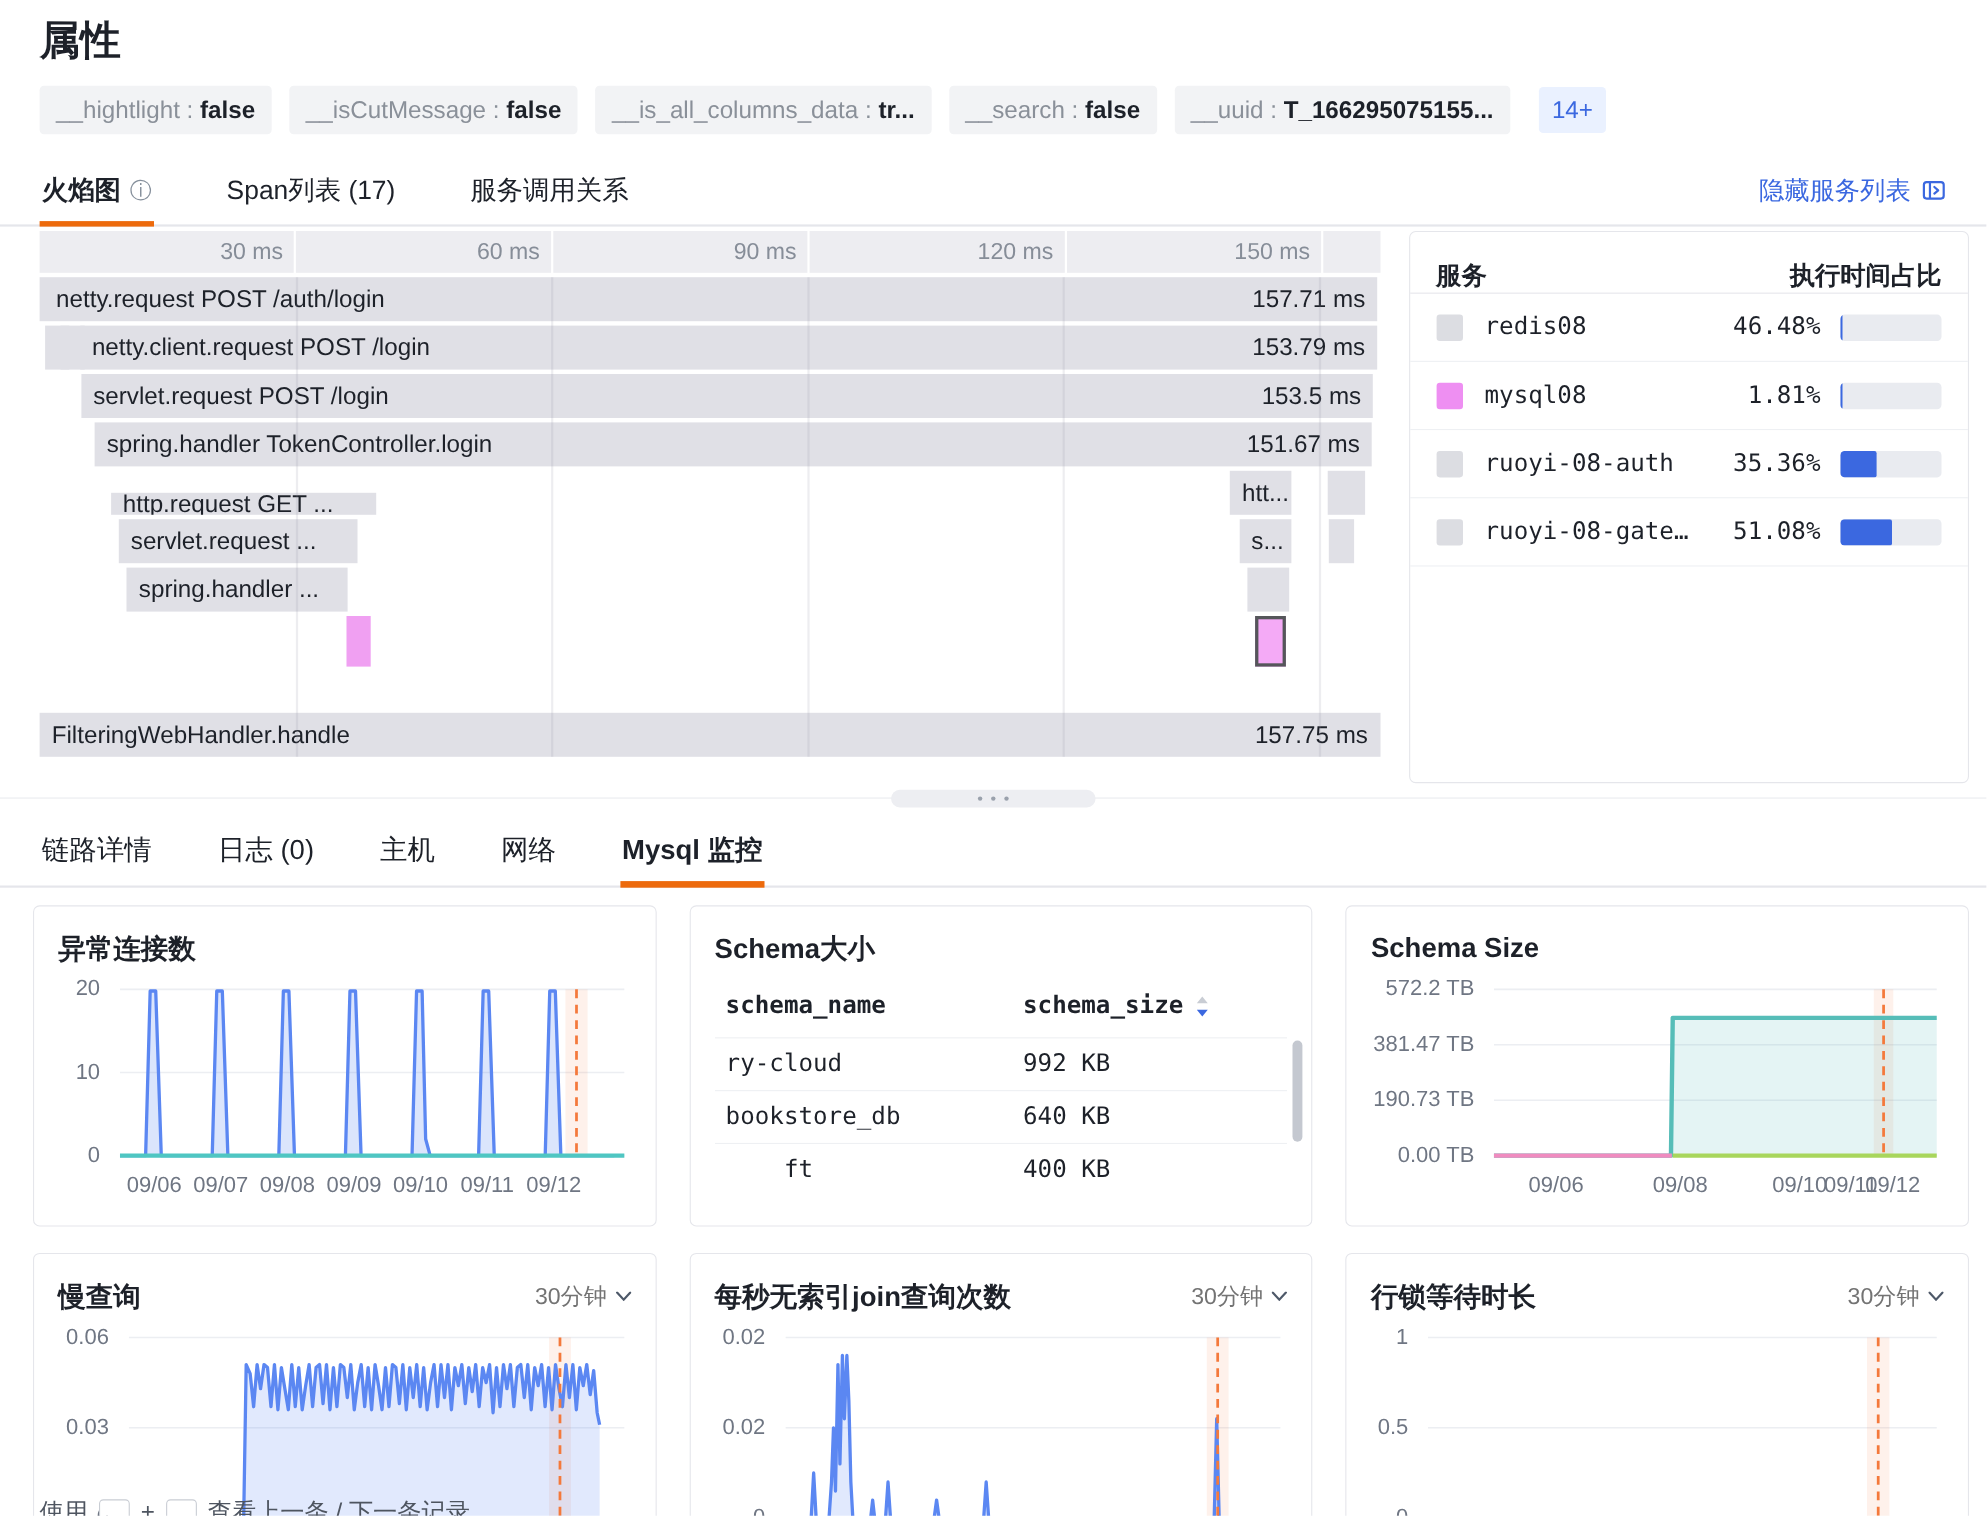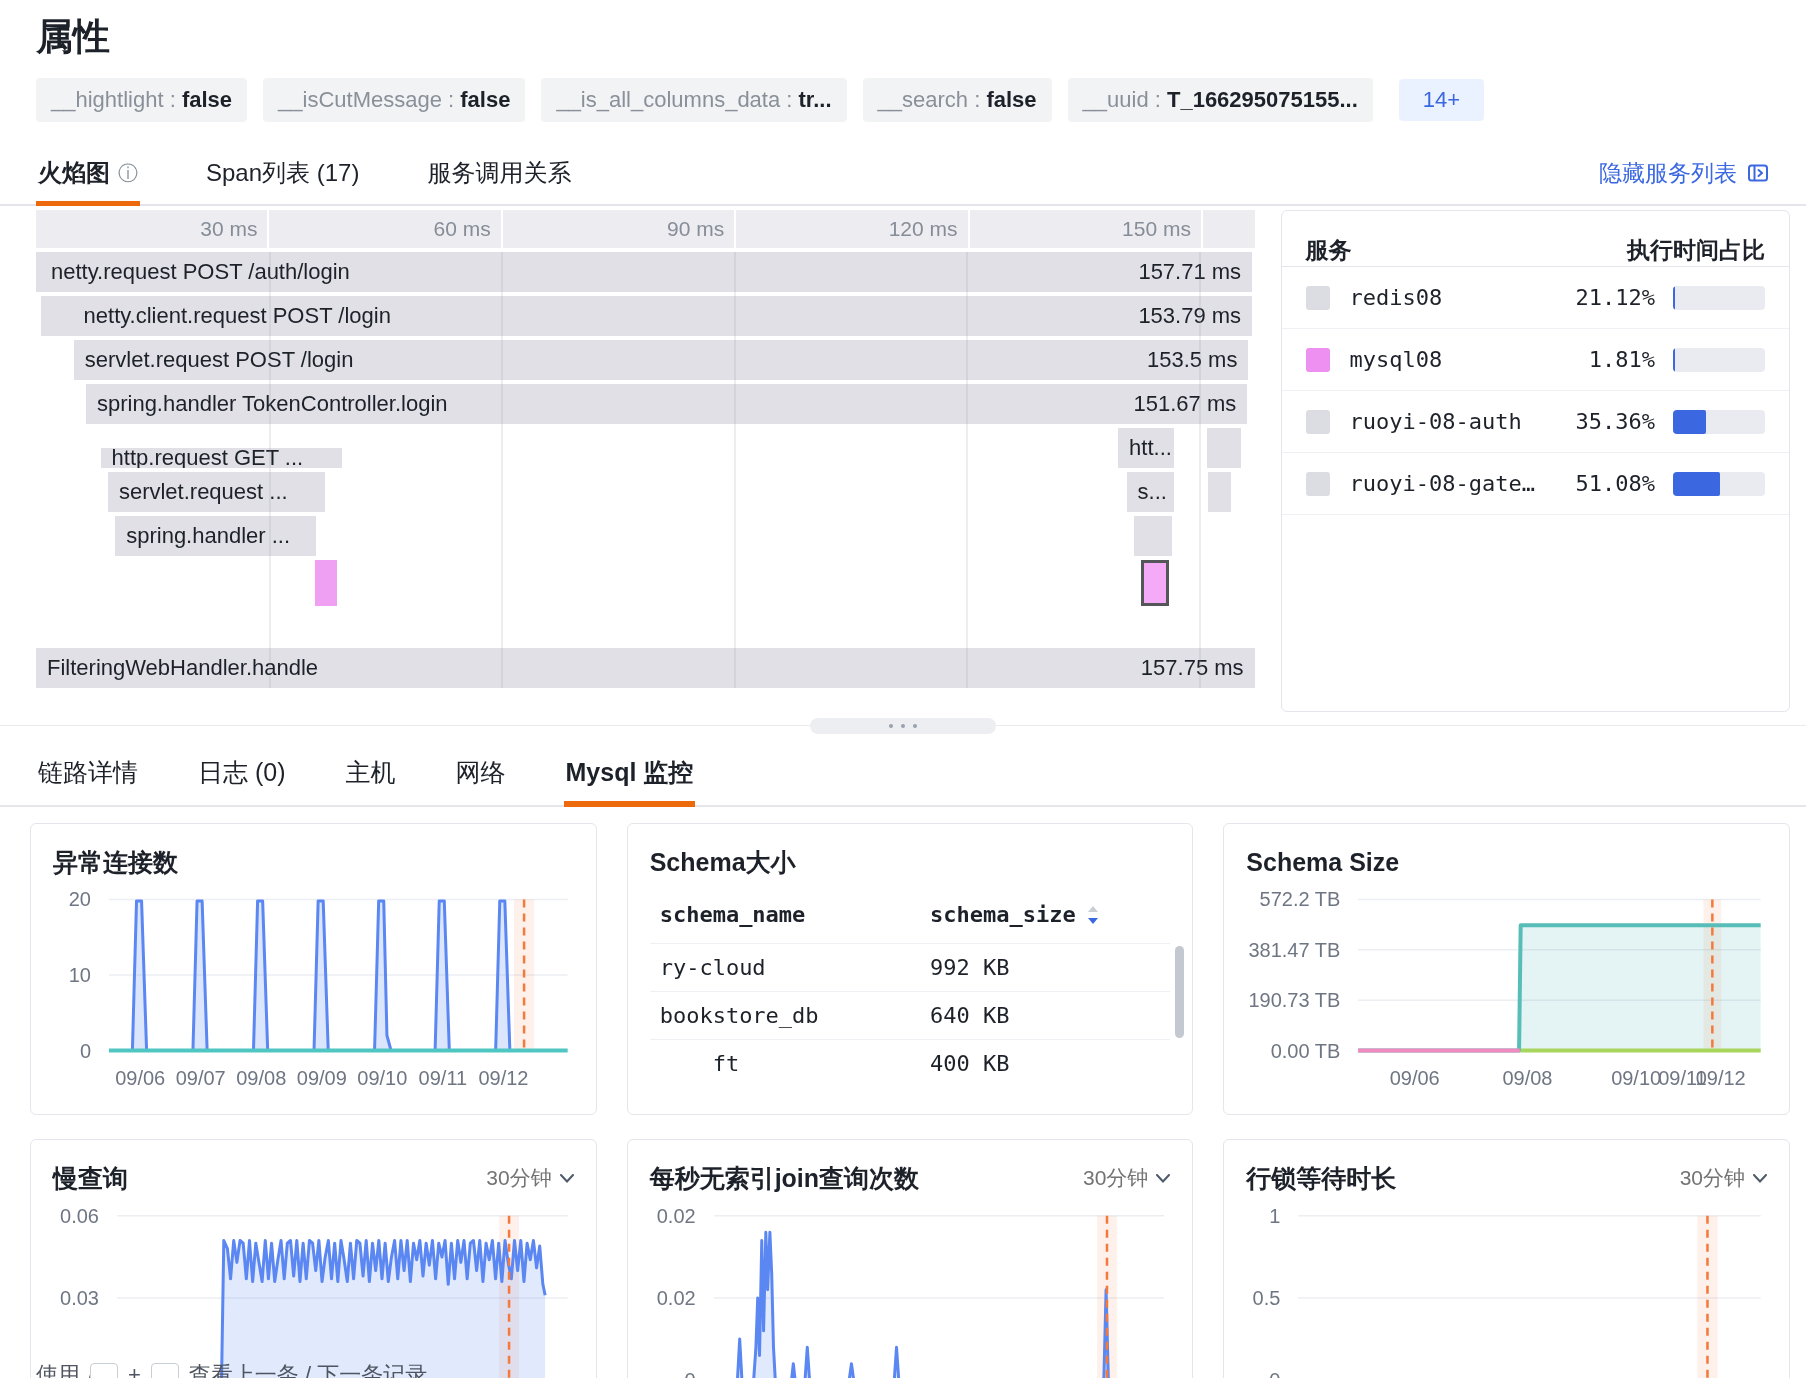--- a/index.html
+++ b/index.html
@@ -11,21 +11,21 @@
   }
   .mono { font-family:"DejaVu Sans Mono","Liberation Mono",monospace; }
 
   
   .topbar { padding:6px 36px 0 36px; }
   .page-title { font-size:37px; font-weight:700; margin:6px 0 16px 0; }
   .chips { display:flex; align-items:center; gap:16px; }
   .chip { background:#f2f3f5; border-radius:4px; padding:9px 15px; font-size:22px; white-space:nowrap; }
   .chip .k { color:#8a9099; }
   .chip .v { color:#1d2129; font-weight:700; }
-  .badge-more { background:#eaf1ff; color:#3b68e0; font-size:22px; padding:8px 24px; border-radius:4px; margin-left:10px; font-weight:500; }
+  .badge-more { background:#eaf1ff; color:#3b68e0; font-size:22px; padding:8px 12px; border-radius:4px; margin-left:10px; font-weight:500; }
 
   
   .tracebar { display:flex; align-items:center; border-bottom:2px solid #e5e6eb; margin-top:20px; padding:0 36px; }
   .ttab { font-size:24px; color:#1d2129; padding:15px 2px; margin-right:64px; position:relative; cursor:pointer; display:flex; align-items:center; gap:8px; }
   .ttab.active { font-weight:700; }
   .ttab.active::after { content:""; position:absolute; left:0; right:0; bottom:-2px; height:5px; background:#ed6a0c; }
   .info-i { color:#86909c; font-size:20px; font-weight:400; }
   .hide-link { margin-left:auto; color:#3b68e0; font-size:23px; display:flex; align-items:center; gap:9px; cursor:pointer; }
 
   
@@ -214,21 +214,21 @@
 
   <div class="svc">
     <div class="svc-head">
       <span>服务</span>
       <span>执行时间占比</span>
     </div>
     <div id="svc-rows">
         <div class="svc-row">
           <span class="swatch" style="background: rgb(220, 221, 226);"></span>
           <span class="svc-name mono">redis08</span>
-          <span class="svc-pct mono">21.12%</span>
+          <span class="svc-pct mono">46.48%</span>
           <span class="track">
             <span class="fill" style="width: 1.87%;"></span>
           </span>
         </div>
         <div class="svc-row">
           <span class="swatch" style="background: rgb(238, 143, 242);"></span>
           <span class="svc-name mono">mysql08</span>
           <span class="svc-pct mono">1.81%</span>
           <span class="track">
             <span class="fill" style="width: 1.81%;"></span>

